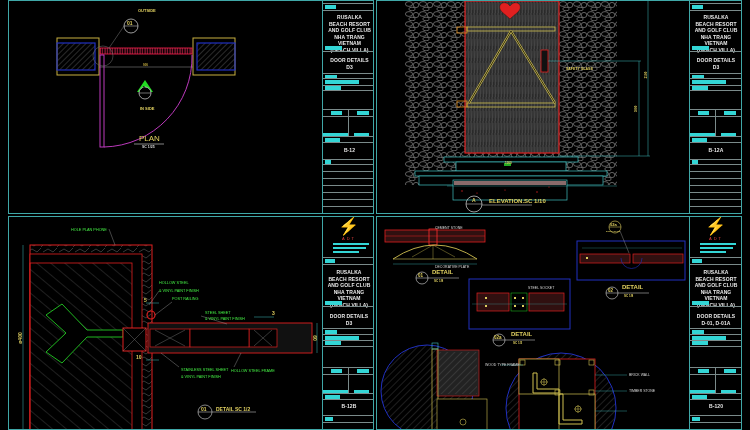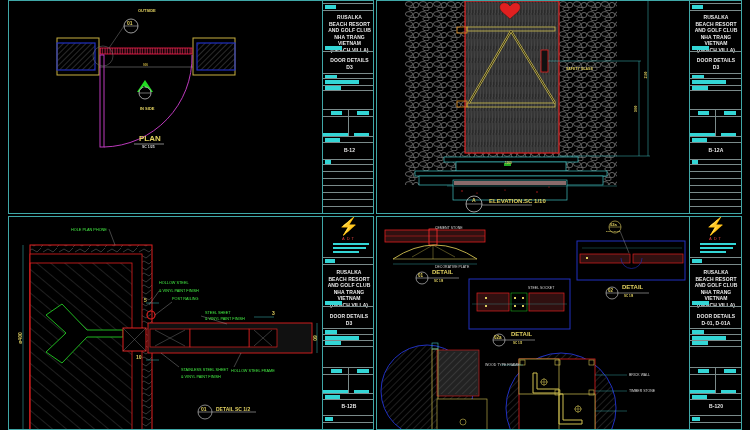--- a/index.html
+++ b/index.html
@@ -53,21 +53,21 @@
     <circle cx="136" cy="92" r="6" fill="#000" stroke="#ddd" stroke-width="0.7"></circle>
     <line x1="130" y1="92" x2="142" y2="92" stroke="#ddd" stroke-width="0.5"></line>
 
     <line x1="125" y1="143" x2="155" y2="143" stroke="#ddd" stroke-width="0.6"></line>
   </svg>
   <span class="lbl" style="left:129px;top:7px;font-size:4px;color:#e0d060;">OUTSIDE</span>
   <span class="lbl" style="left:118px;top:19px;font-size:5px;color:#e0d060;">01</span>
   <span class="lbl" style="left:133px;top:84px;font-size:5px;color:#000;">A</span>
   <span class="lbl" style="left:134px;top:62px;font-size:3px;color:#c8b040;">900</span>
   <span class="lbl" style="left:131px;top:105px;font-size:4px;color:#e0d060;">IN SIDE</span>
-  <span class="lbl" style="left:130px;top:133px;font-size:8px;color:#e0d060;font-weight:bold;">PLAN</span>
+  <span class="lbl" style="left:130px;top:133px;font-size:8px;color:#e0d060;font-weight:normal;">PLAN</span>
   <span class="lbl" style="left:133px;top:144px;font-size:3.5px;color:#ddd;">SC 1/25</span>
 
   <div class="tb" style="left:313px;width:53px;">
     <div class="tb-row" style="top:2px;"></div>
     <div class="tb-bar" style="left:2px;top:4px;width:11px;"></div>
     <div class="tb-row" style="top:9px;"></div>
     <div class="tb-text" style="top:13px;">RUSALKA
 BEACH RESORT
 AND GOLF CLUB
 NHA TRANG VIETNAM

